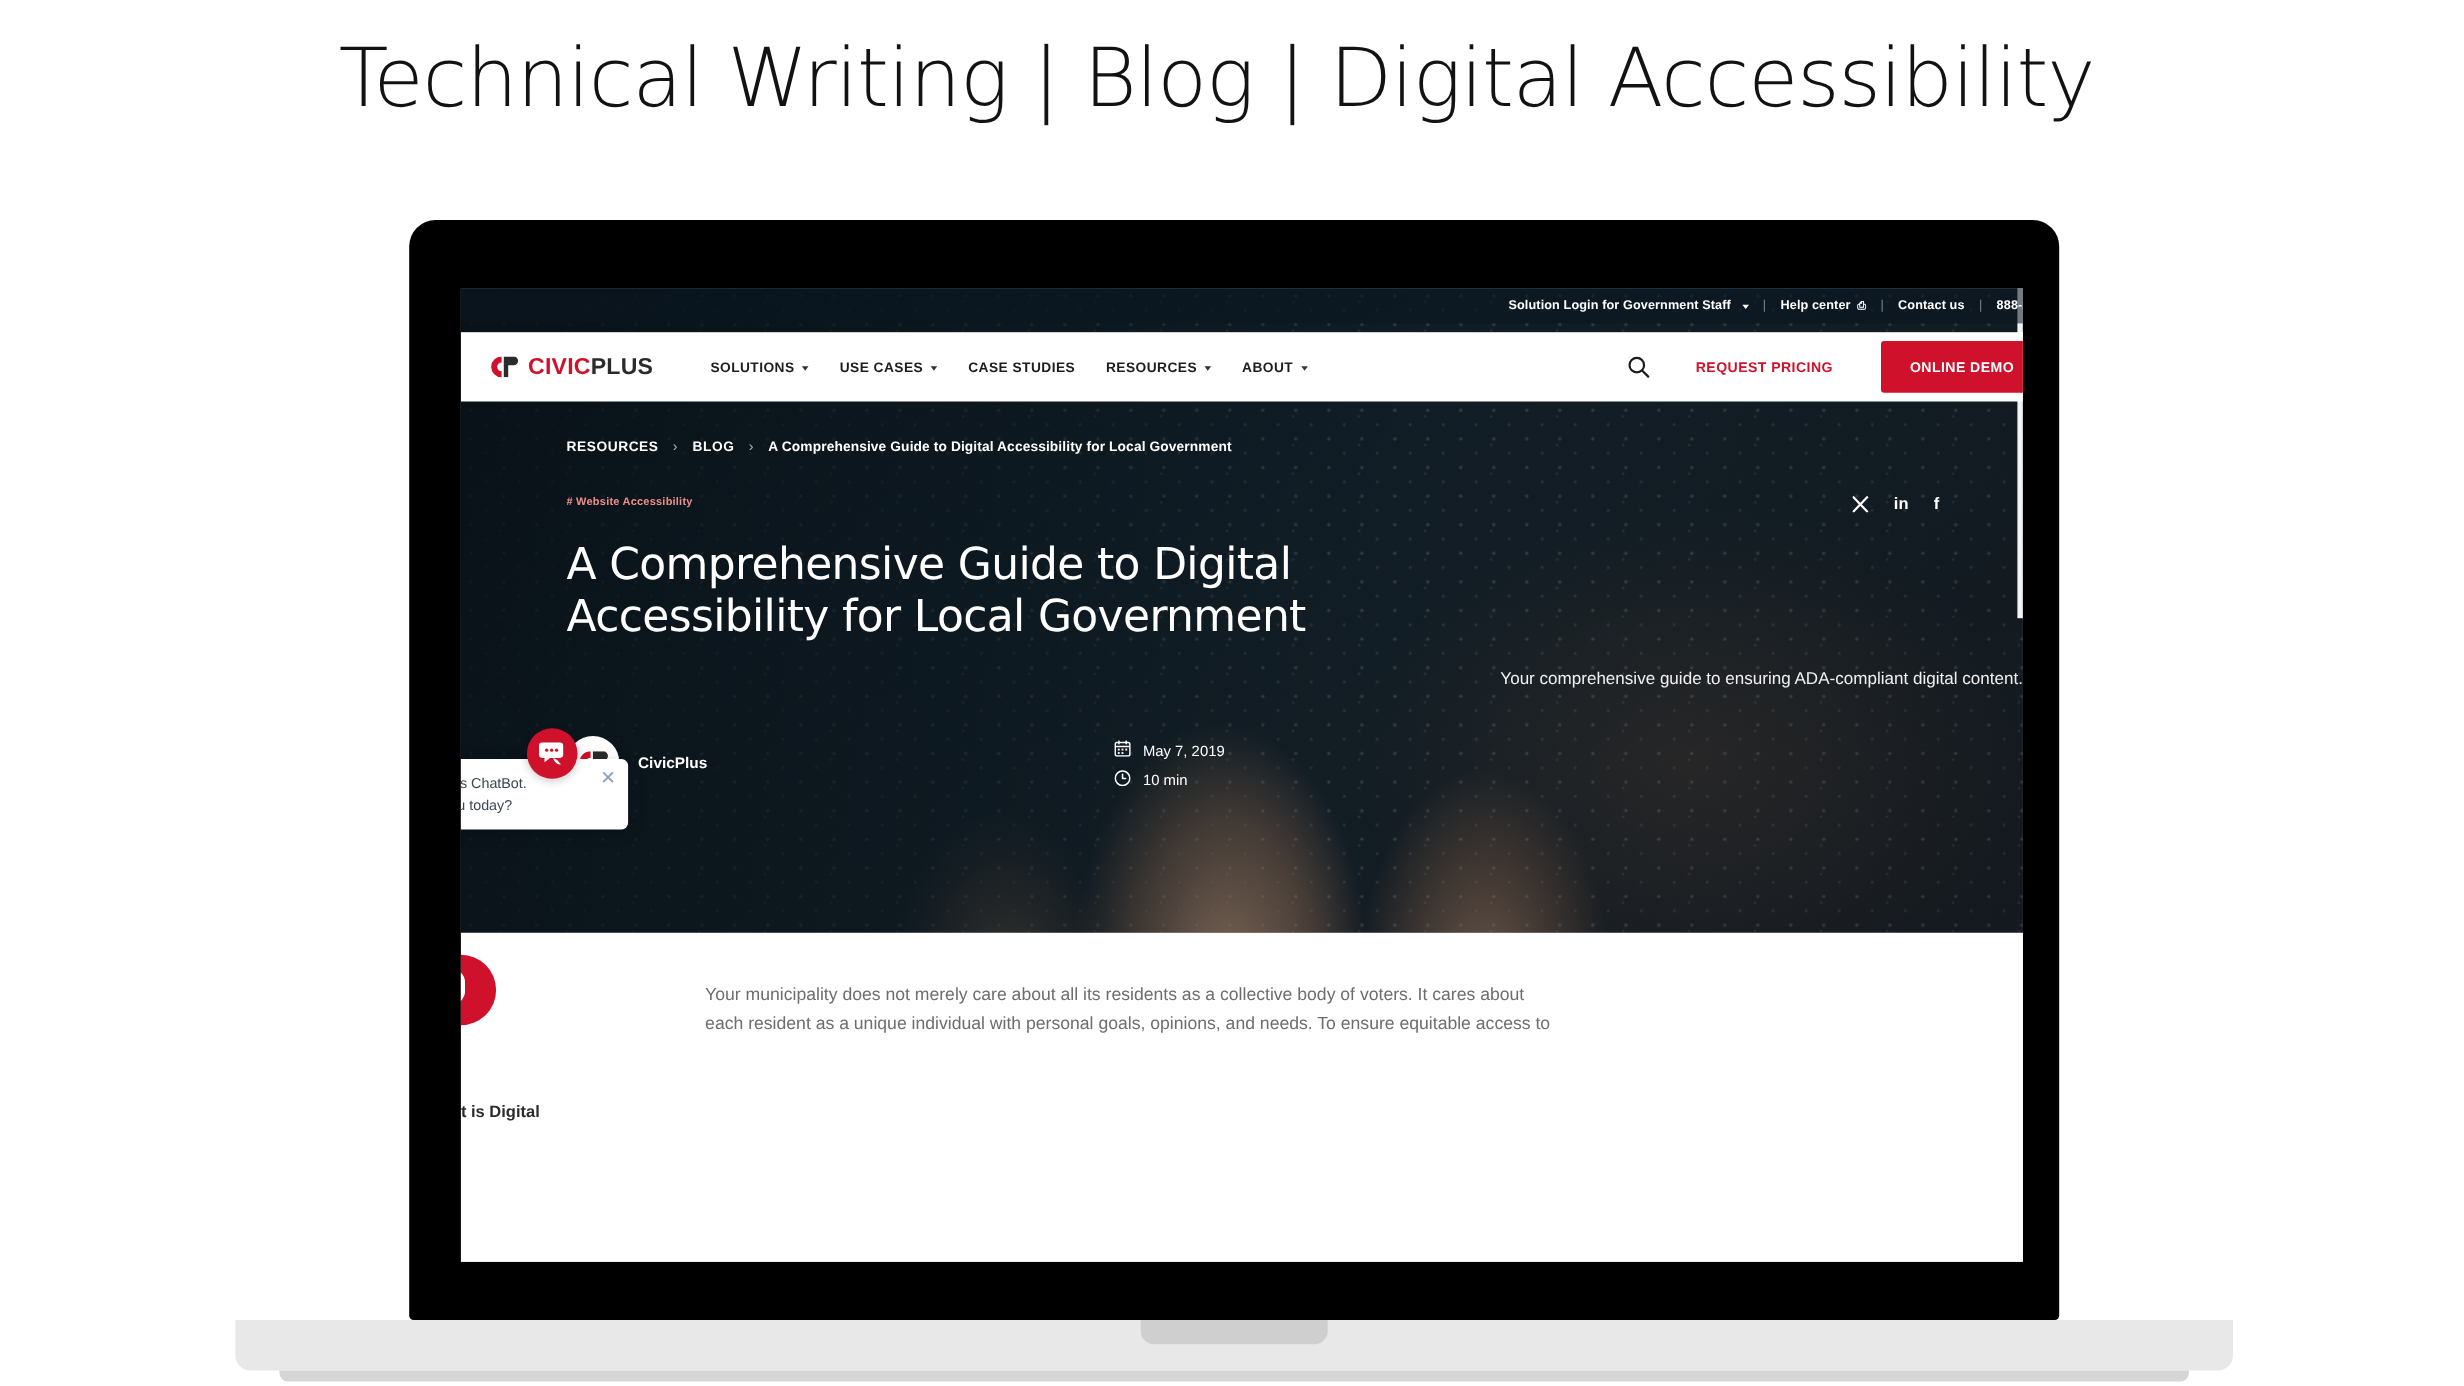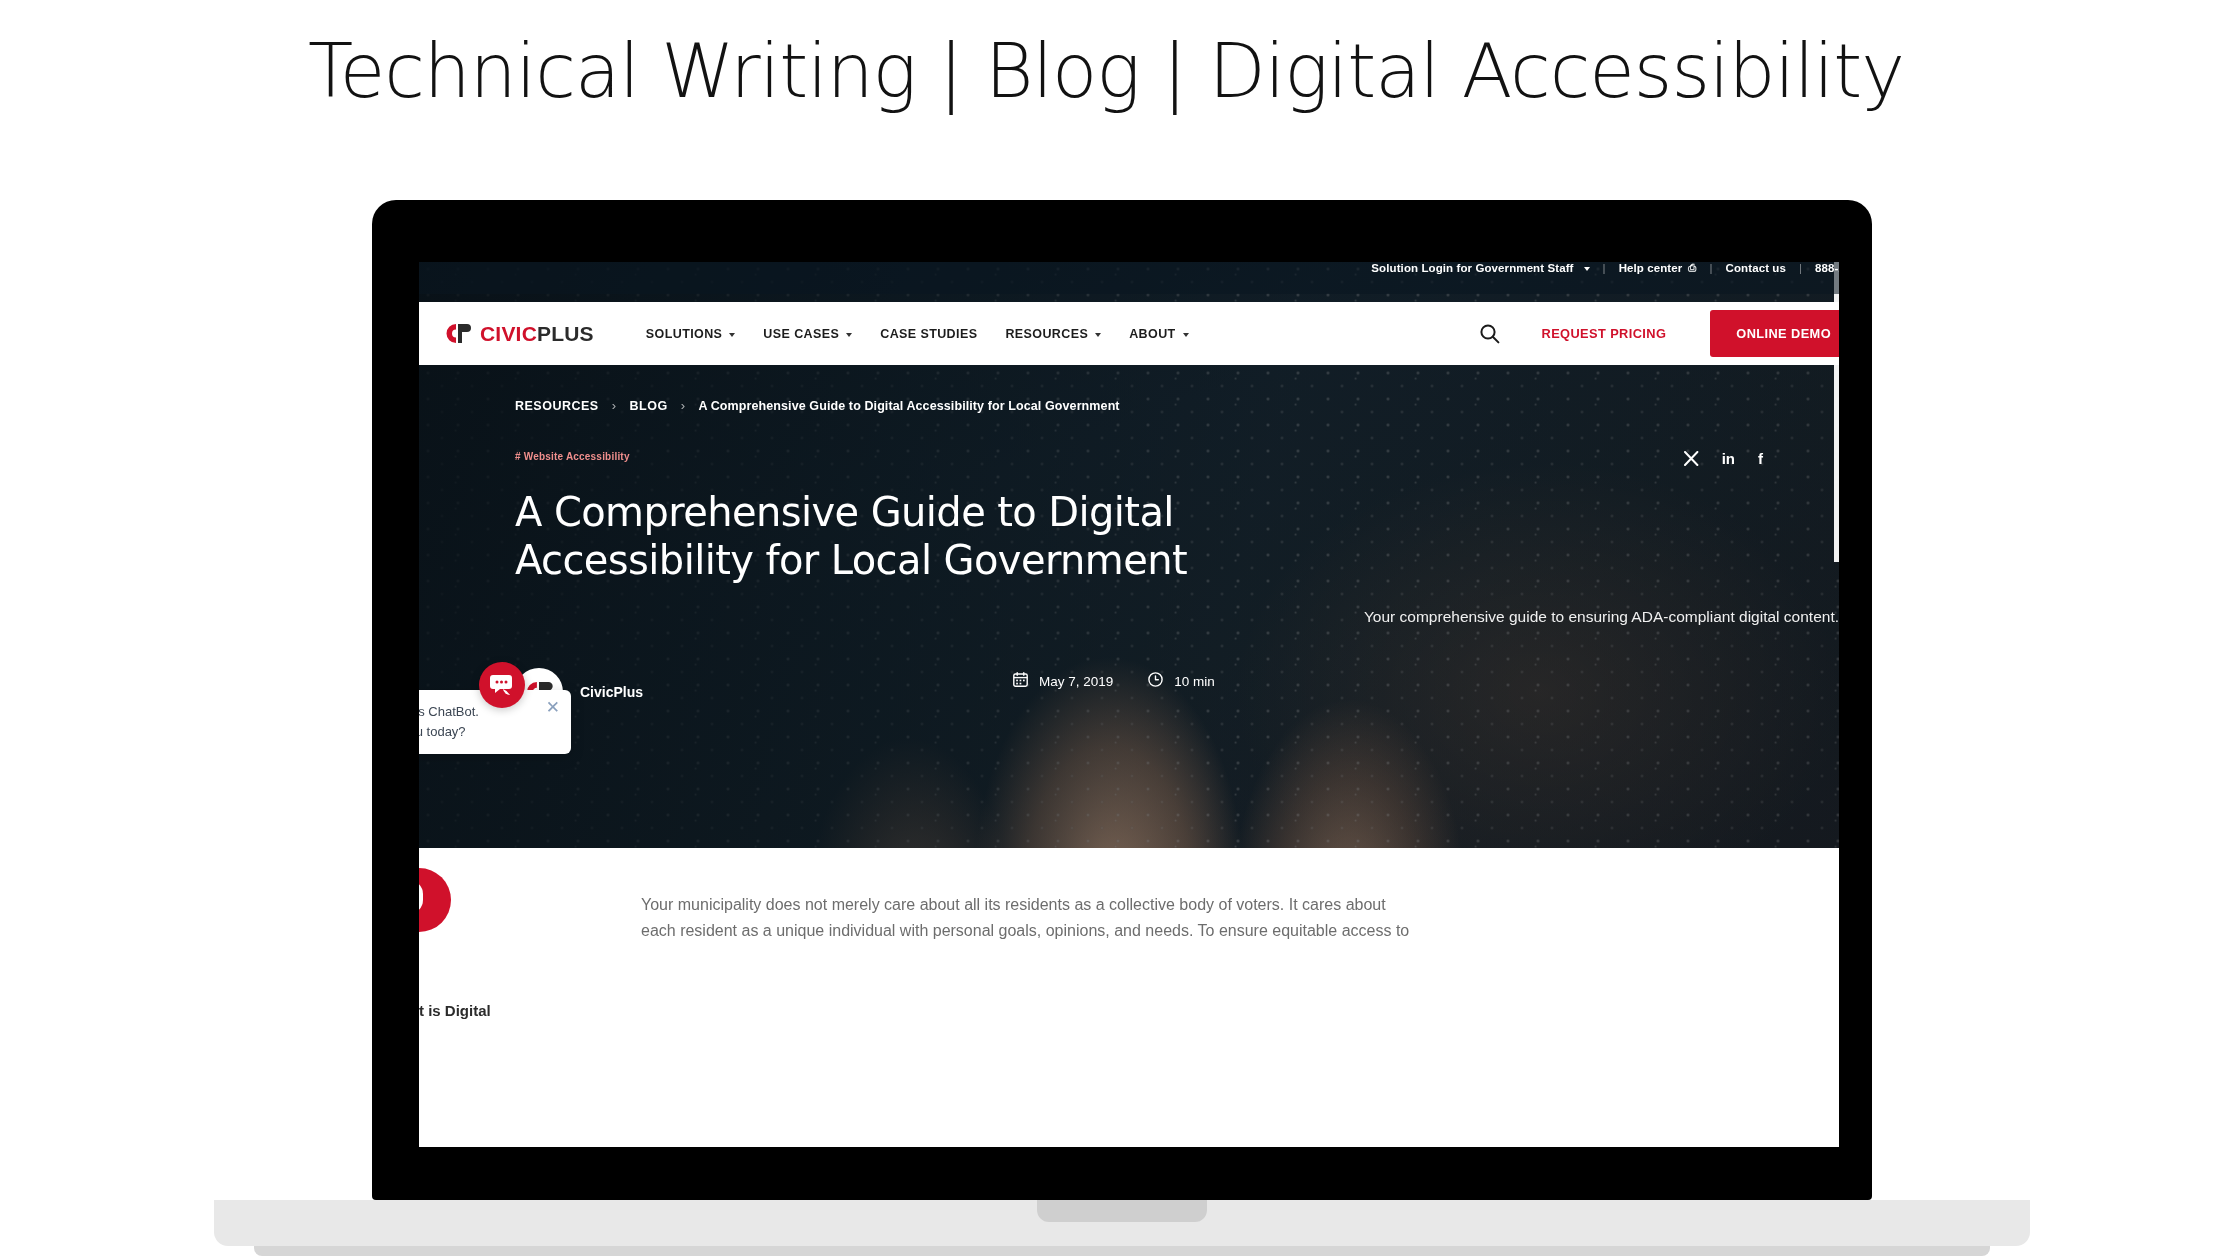--- a/index.html
+++ b/index.html
@@ -130,21 +130,21 @@
     background: linear-gradient(100deg, rgba(8,16,22,0.88) 0%, rgba(10,20,27,0.70) 34%, rgba(12,18,24,0.38) 58%, rgba(14,16,20,0.46) 100%);
   }
 
   
   .utilitybar {
     position: absolute;
     left: 0; top: 0;
     width: 1420px;
     height: 32px;
     display: flex;
-    align-items: flex-start;
+    align-items: center;
     justify-content: flex-end;
     padding-right: 0;
     background: rgba(9,22,32,0.55);
     color: #ffffff;
     font-size: 11.5px;
     font-weight: 700;
     letter-spacing: 0.1px;
     z-index: 6;
     white-space: nowrap;
   }
@@ -227,21 +227,21 @@
     color:#f0f0f0; font-size: 15.5px; font-weight: 400; text-align: right;
   }
 
   .hero-meta { display:flex; align-items:flex-start; margin-top: 42px; }
   .author { margin-left:96px; display:flex; align-items:center; gap: 17px; }
   .avatar {
     width: 48px; height: 48px; border-radius:50%; background:#fff;
     display:flex; align-items:center; justify-content:center;
   }
   .author-name { color:#fff; font-size:14px; font-weight:700; }
-  .meta-col { margin-left: 370px; display:flex; gap: 35px; padding-top: 4px; }
+  .meta-col { margin-left: 370px; display:flex; flex-direction:column; gap: 9px; padding-top: 4px; }
   .meta-item { display:flex; align-items:center; gap: 11px; color:#ffffff; font-size:13.5px; }
 
   
   .article { position:absolute; left:0; top:586px; width:1420px; height:300px; background:#ffffff; }
   .article p {
     position:absolute; left: 222px; top: 44px; width: 780px;
     color:#6d6d6d; font-size: 16px; line-height: 1.62;
   }
   .toc-peek {
     position:absolute; left: 0px; top: 110px;

